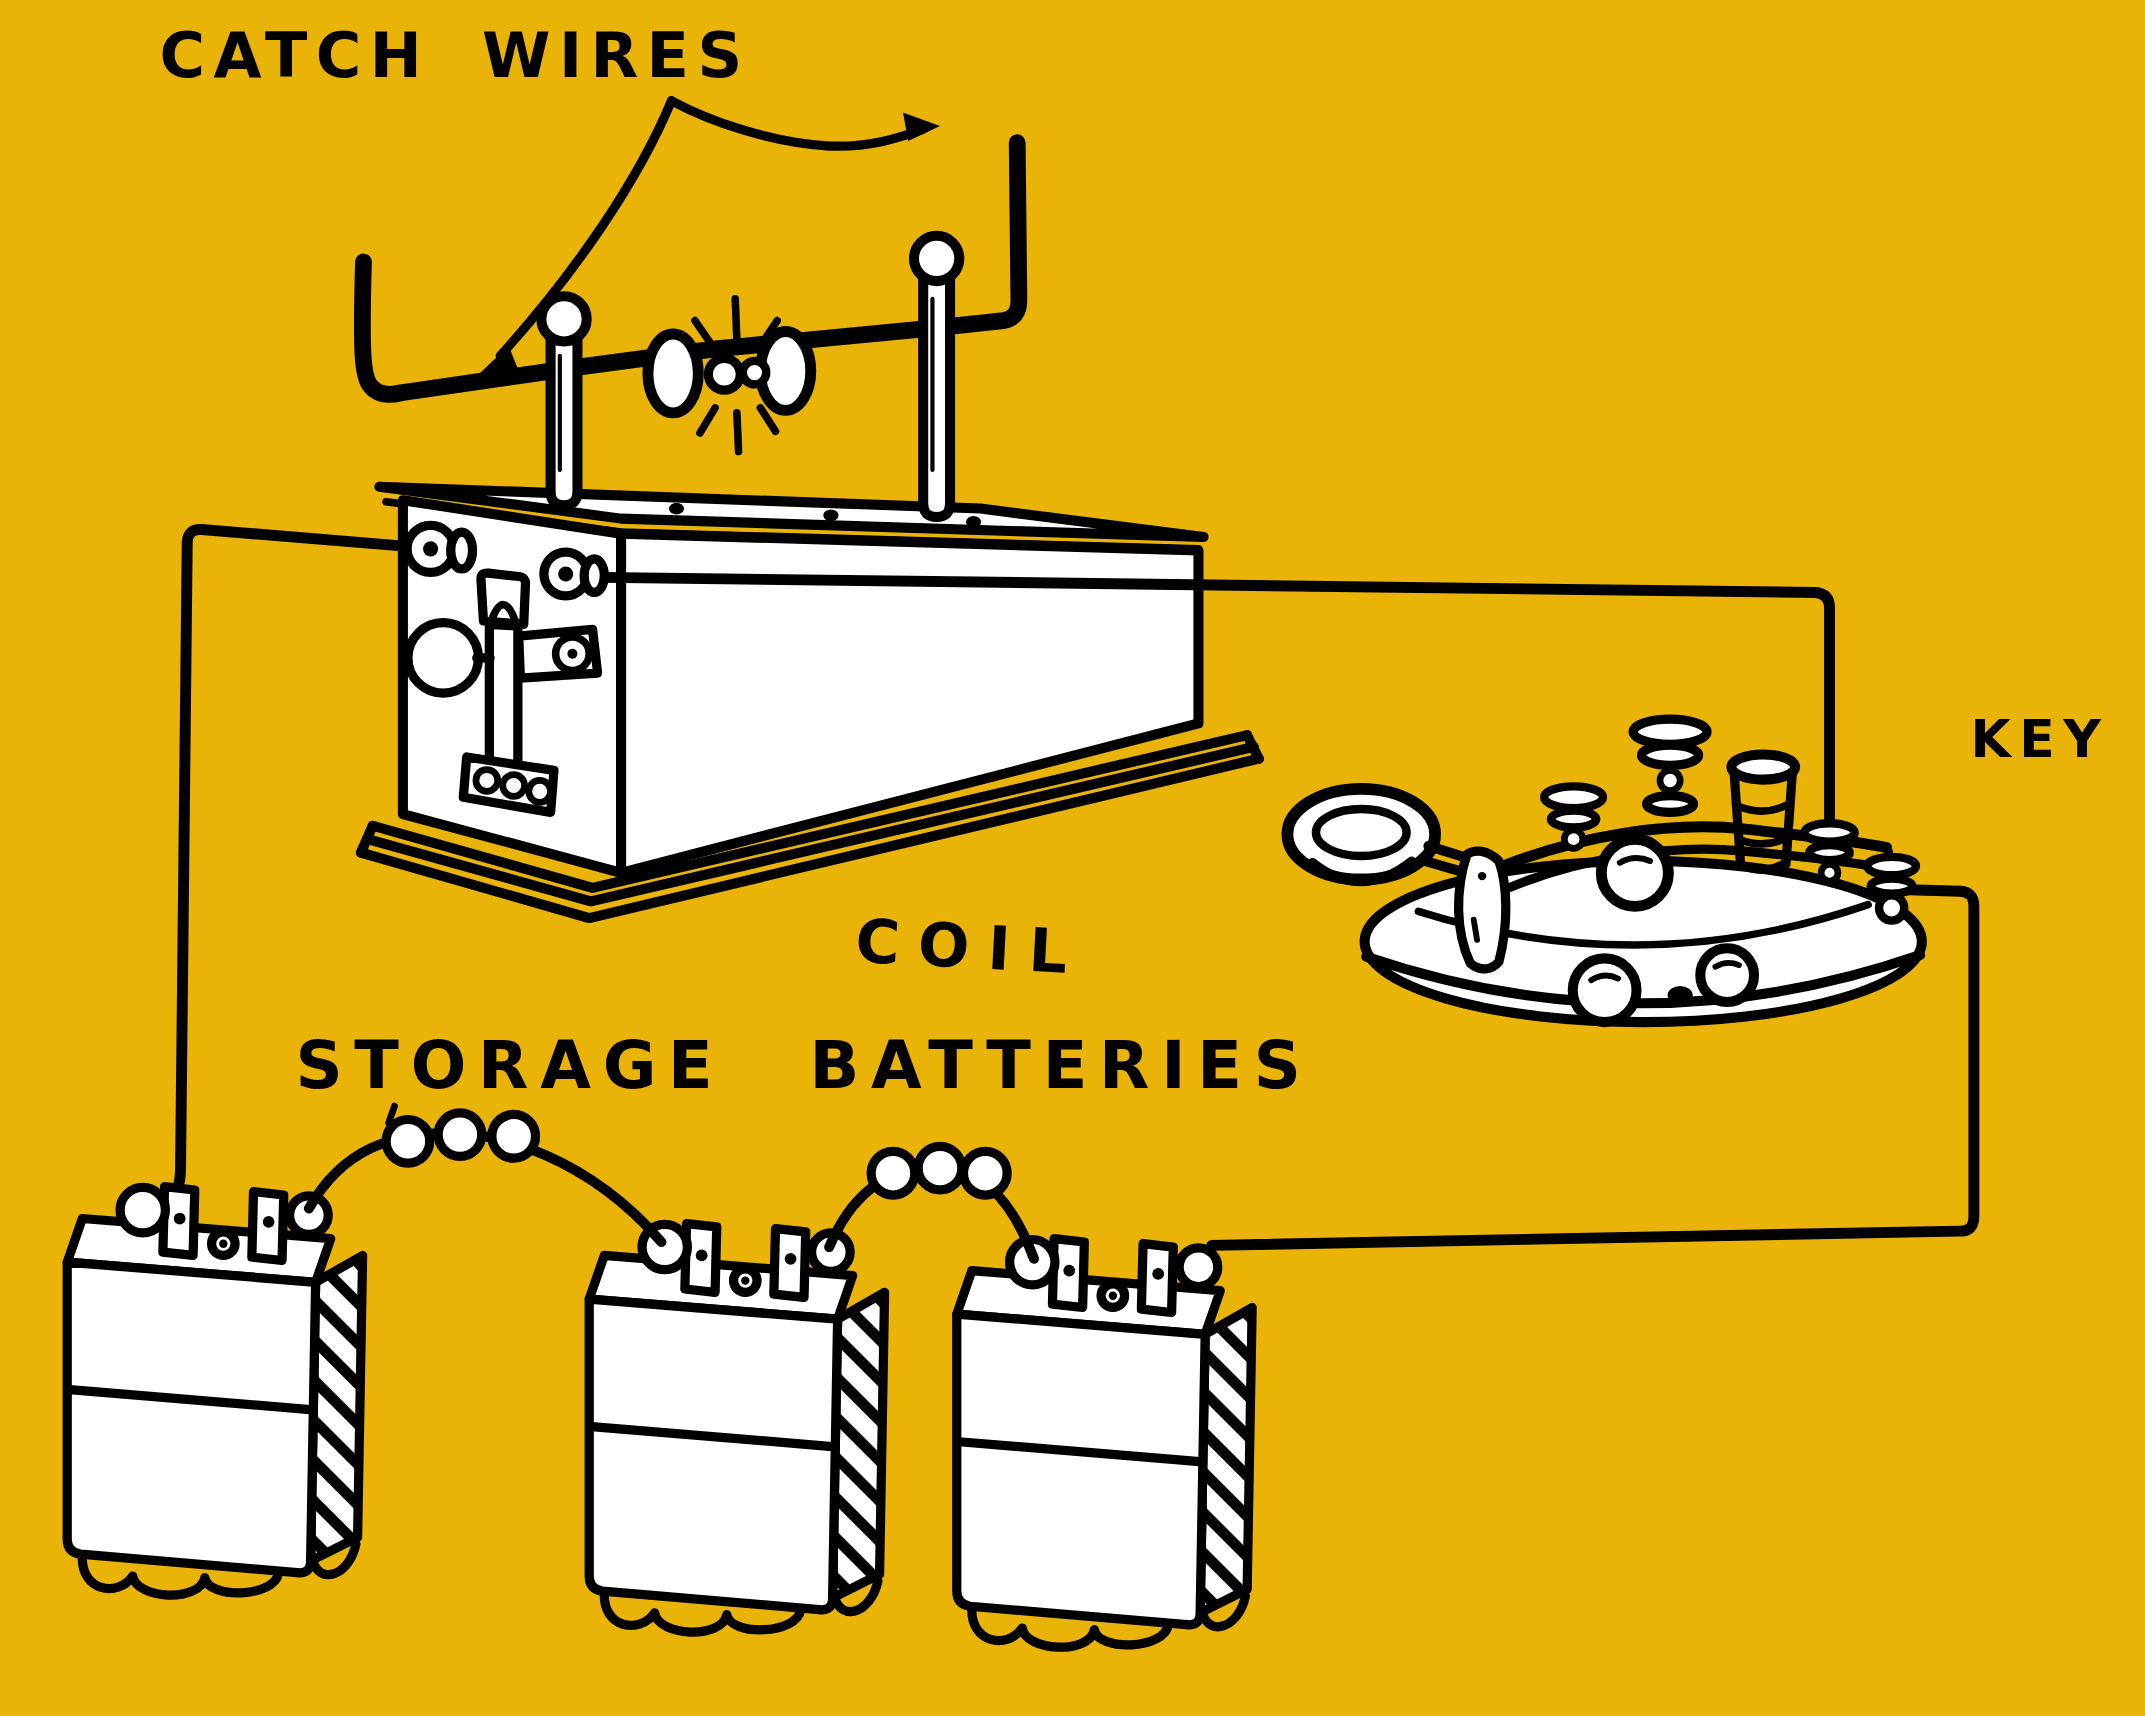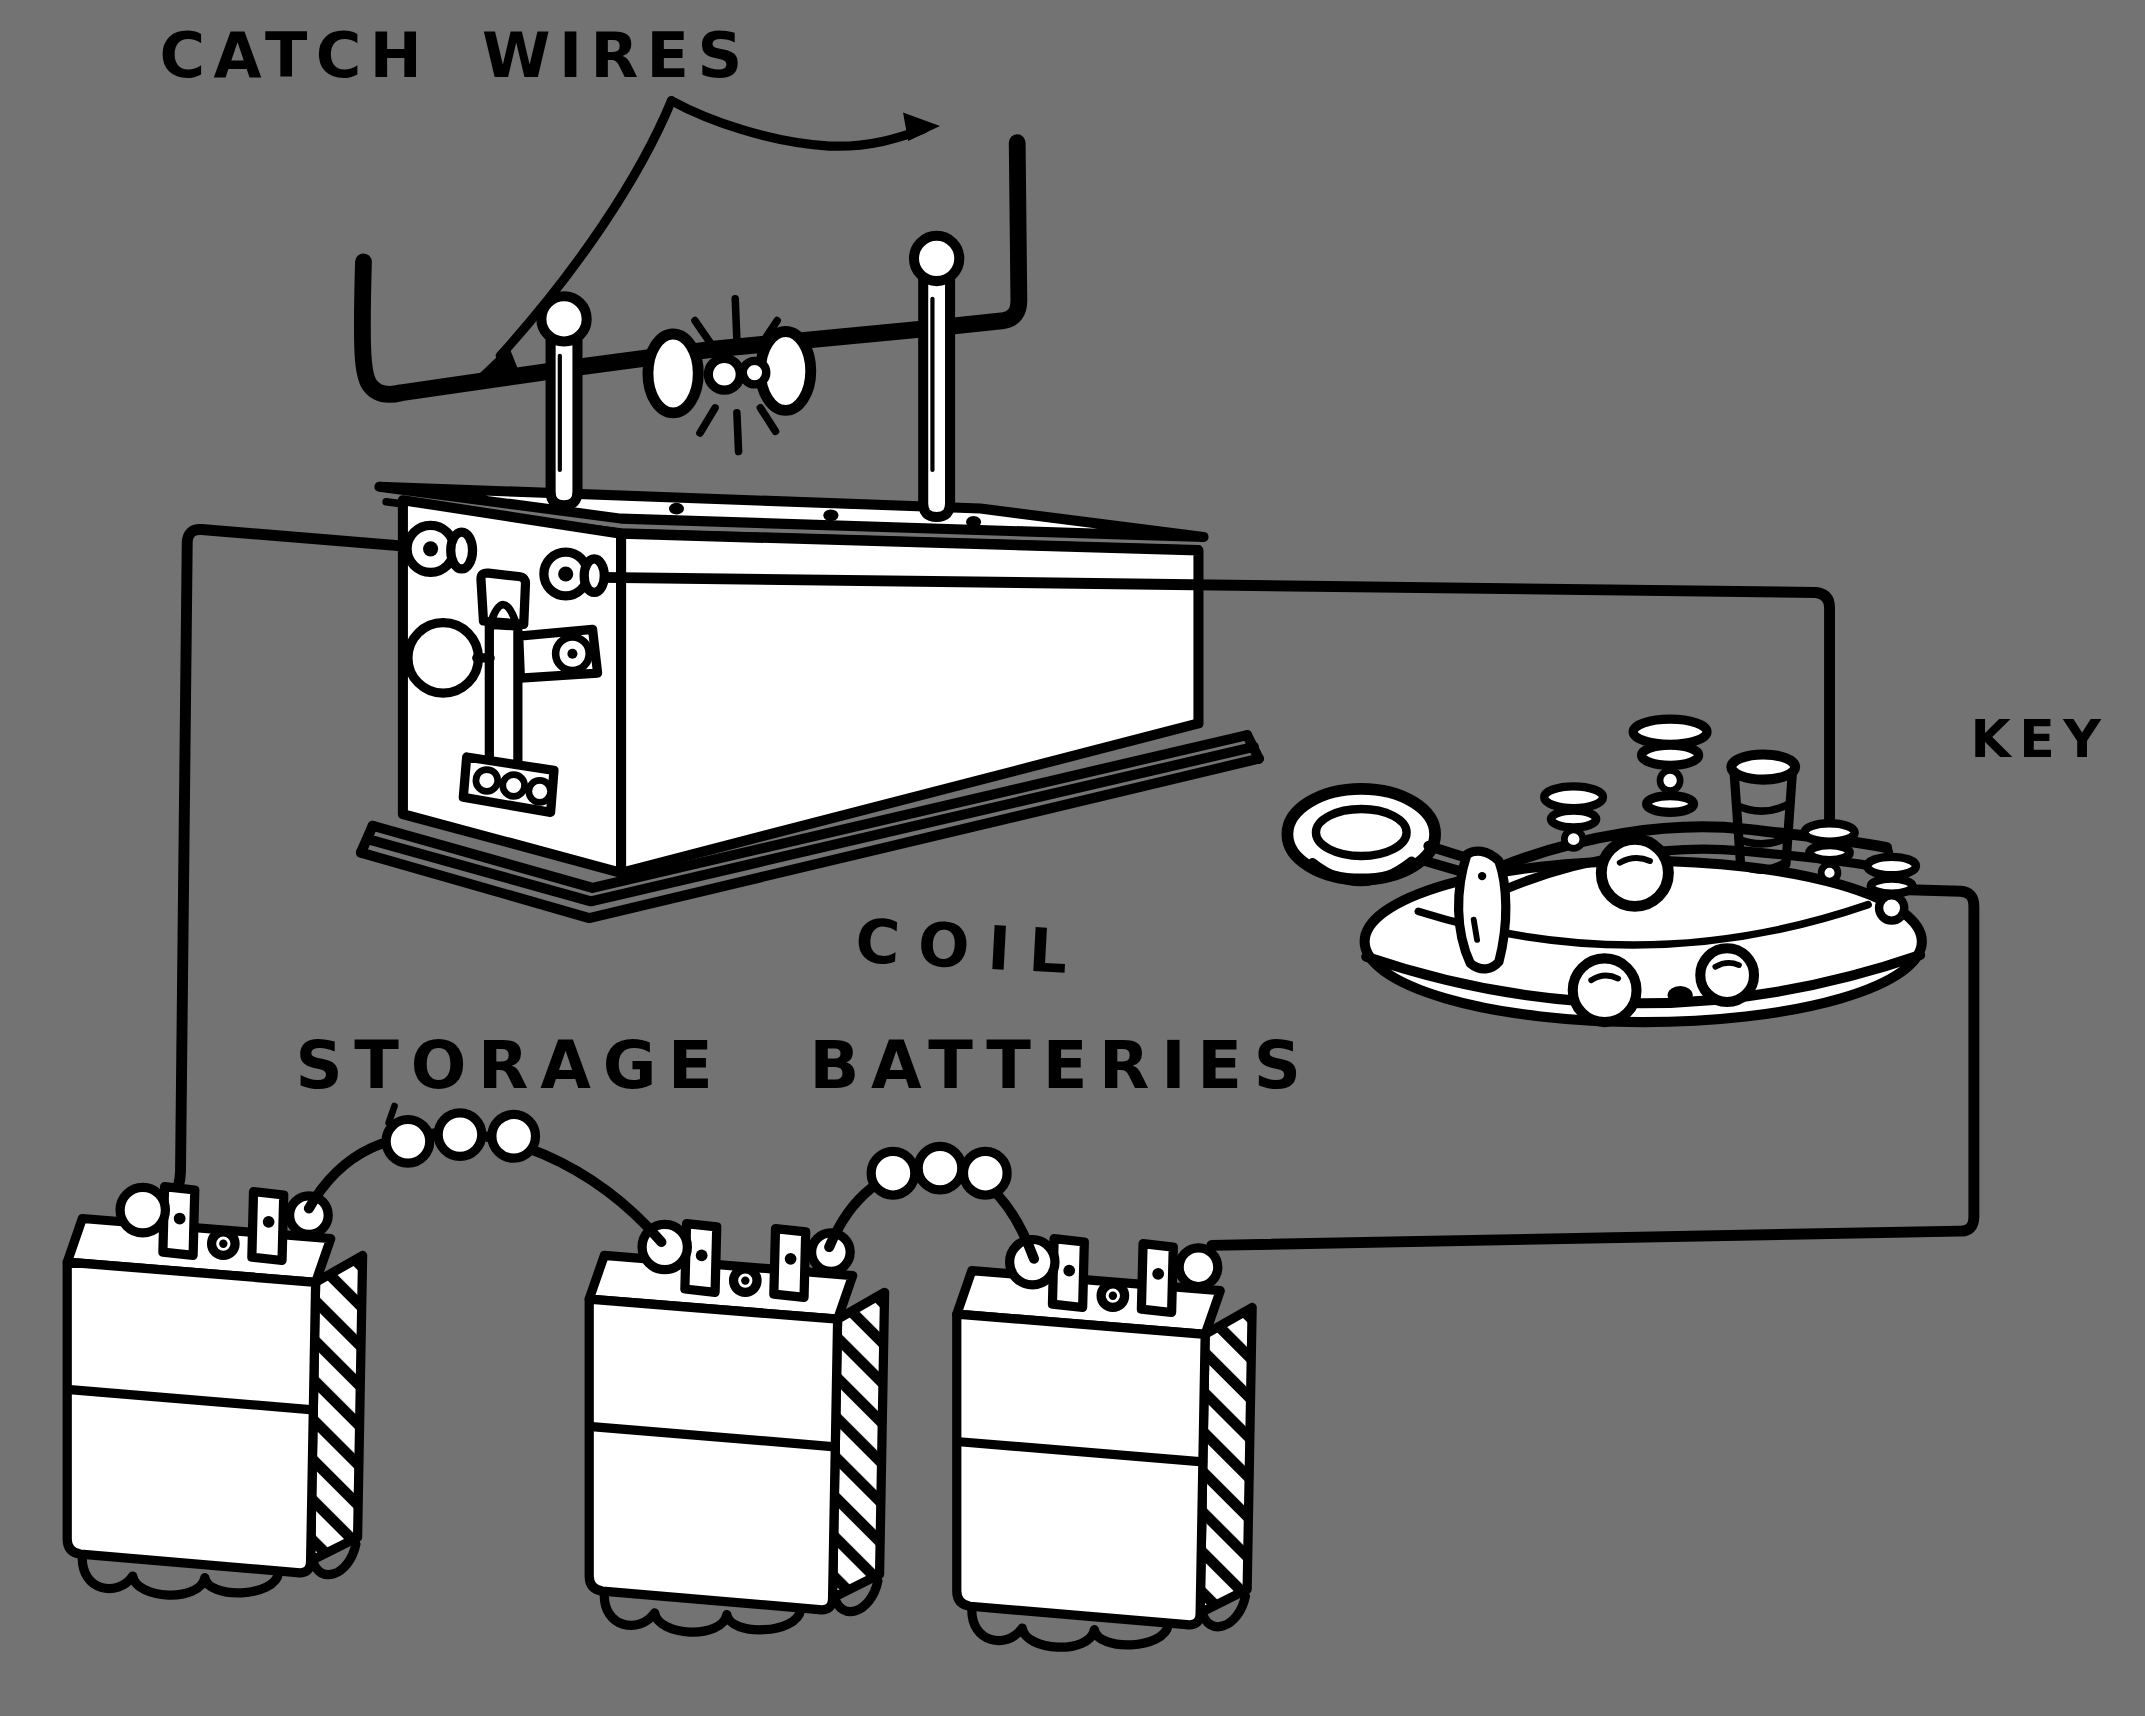--- a/index.html
+++ b/index.html
@@ -1,16 +1,16 @@
 <!DOCTYPE html>
 <html style="font-size:13.4px"><head>
 <meta charset="utf-8">
 <style>
   html,body{margin:0;padding:0;background:#ffffff;}
-  .page{position:relative;width:2146px;height:1717px;background:#737373;overflow:hidden;}
+  .page{position:relative;width:2146px;height:1717px;background:#eab308;overflow:hidden;}
   svg{position:absolute;left:0;top:0;}
   .ink{stroke:#000;fill:none;stroke-linecap:round;stroke-linejoin:round;}
   .white{fill:#fff;stroke:#000;stroke-linejoin:round;stroke-linecap:round;}
   .lbl{font-family:"DejaVu Sans","Liberation Sans",sans-serif;font-weight:bold;fill:#000;}
 </style>
 </head>
 <body>
 
 <div class="page">
 <svg width="2146" height="1717" viewBox="0 0 2557 2046">

